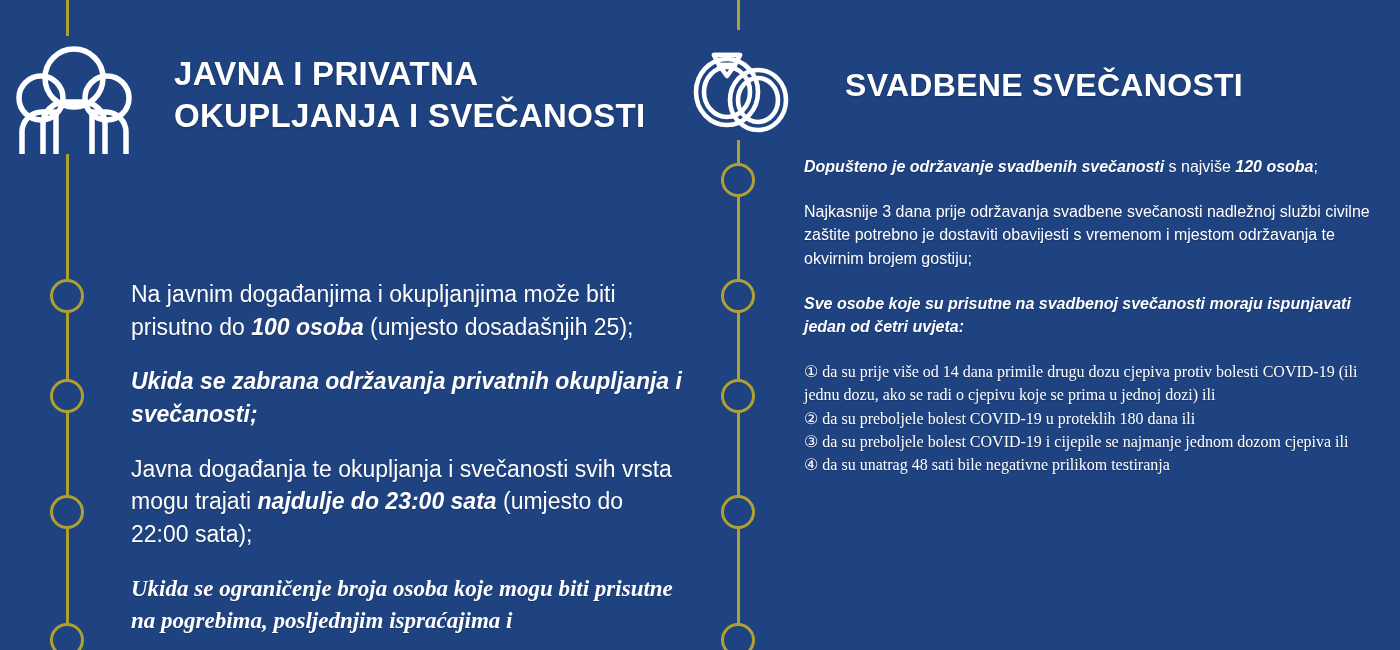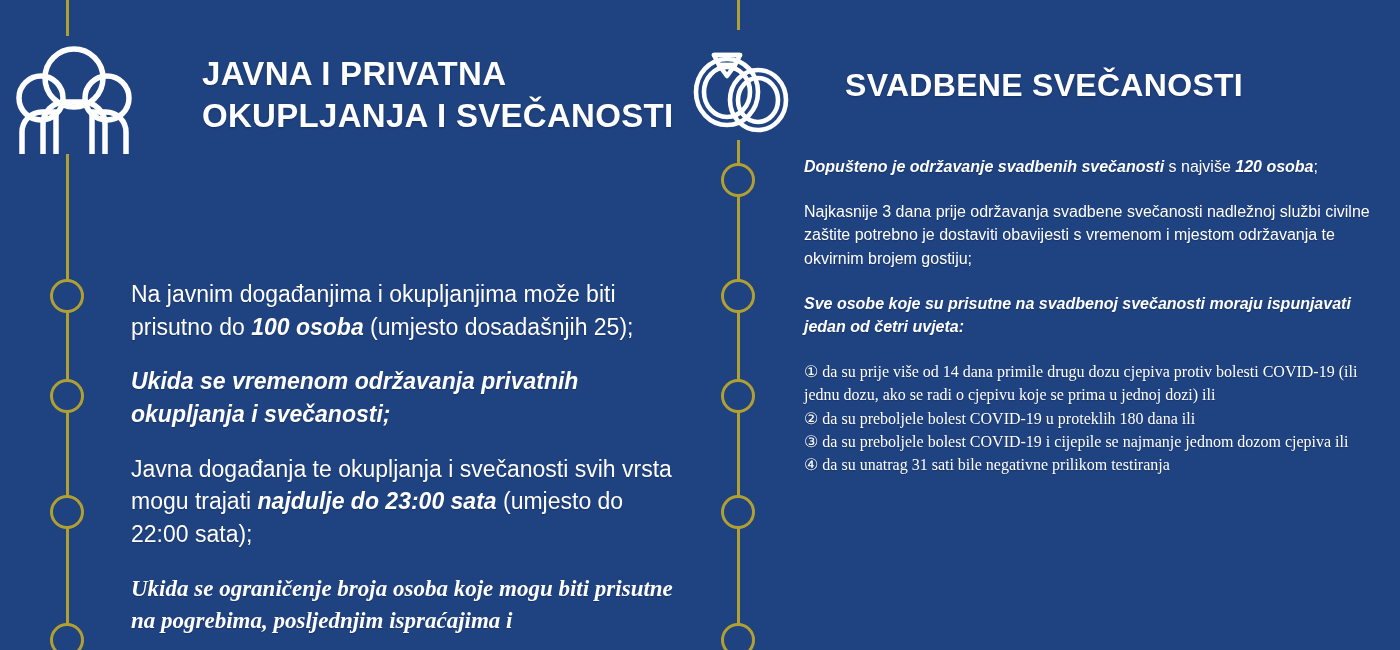--- a/index.html
+++ b/index.html
@@ -54,21 +54,21 @@
   }
   .column.left  { left: 0;    width: 700px; }
   .column.right { left: 671px; width: 729px; }
 
   
   .col-header {
     position: absolute;
     display: flex;
     align-items: center;
   }
-  .col-header.left  { left: 8px;  top: 36px; gap: 28px; }
+  .col-header.left  { left: 8px;  top: 36px; }
   .col-header.right { left: 12px; top: 30px; }
 
   .icon-box {
     position: relative;
     flex: 0 0 auto;
     z-index: 3;
     background: #1f4280;
   }
   .icon-box.people { width: 132px; height: 118px; }
   .icon-box.rings  { width: 116px; height: 110px; }
@@ -141,21 +141,21 @@
       </div>
       <div class="col-title">JAVNA I PRIVATNA
 OKUPLJANJA I SVEČANOSTI</div>
     </div>
 
     <div class="body-block" style="top: 278px;">
       <p class="para">
         <span>Na javnim događanjima i okupljanjima može biti prisutno do </span><b class="em">100 osoba</b><span> (umjesto dosadašnjih 25);</span>
       </p>
 
-      <p class="para allbold">Ukida se vremenom održavanja privatnih okupljanja i svečanosti;</p>
+      <p class="para allbold">Ukida se zabrana održavanja privatnih okupljanja i svečanosti;</p>
 
       <p class="para">
         <span>Javna događanja te okupljanja i svečanosti svih vrsta mogu trajati </span><b class="em">najdulje do 23:00 sata</b><span> (umjesto do 22:00 sata);</span>
       </p>
 
       <p class="para allbold tight">Ukida se ograničenje broja osoba koje mogu biti prisutne na pogrebima, posljednjim ispraćajima i</p>
     </div>
   </div>
 
   <div class="timeline right"></div>
@@ -191,18 +191,18 @@
       </p>
 
       <p class="para">Najkasnije 3 dana prije održavanja svadbene svečanosti nadležnoj službi civilne zaštite potrebno je dostaviti obavijesti s vremenom i mjestom održavanja te okvirnim brojem gostiju;</p>
 
       <p class="para allbold">Sve osobe koje su prisutne na svadbenoj svečanosti moraju ispunjavati jedan od četri uvjeta:</p>
 
       <div class="para tight">
         <p class="list-line">① da su prije više od 14 dana primile drugu dozu cjepiva protiv bolesti COVID-19 (ili jednu dozu, ako se radi o cjepivu koje se prima u jednoj dozi) ili</p>
         <p class="list-line">② da su preboljele bolest COVID-19 u proteklih 180 dana ili</p>
         <p class="list-line">③ da su preboljele bolest COVID-19 i cijepile se najmanje jednom dozom cjepiva ili</p>
-        <p class="list-line">④ da su unatrag 31 sati bile negativne prilikom testiranja</p>
+        <p class="list-line">④ da su unatrag 48 sati bile negativne prilikom testiranja</p>
       </div>
     </div>
   </div>
 
 </div>
 
 </body></html>

